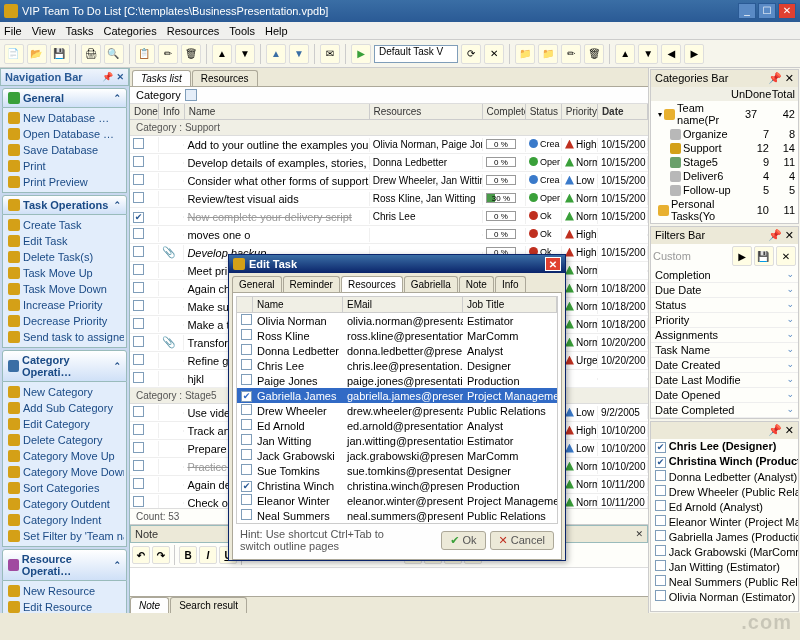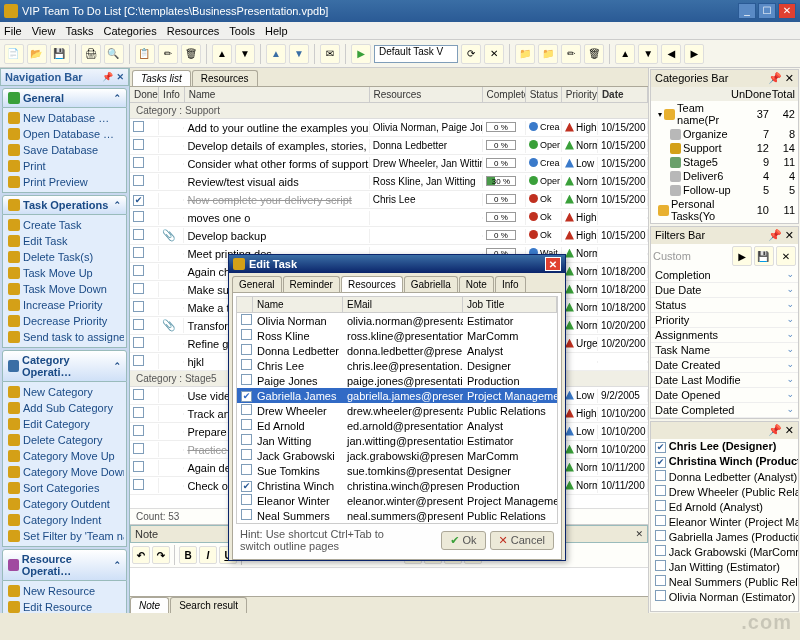--- a/index.html
+++ b/index.html
@@ -282,20 +282,24 @@
           </div>
         </div>
       </div>
   </div>
 
   <div class="center">
     <div class="tabs">
       <div class="tab active">Tasks list</div>
       <div class="tab">Resources</div>
     </div>
+    <div class="cat-row">
+      <span>Category</span>
+      <span class="dd"></span>
+    </div>
     <div class="grid">
       <div class="ghdr" id="ghdr">
           <div class="gh" style="width: 32px;">Done</div>
           <div class="gh" style="width: 28px;">Info</div>
           <div class="gh" style="width: 210px;">Name</div>
           <div class="gh" style="width: 128px;">Resources</div>
           <div class="gh" style="width: 48px;">Complete</div>
           <div class="gh" style="width: 40px;">Status</div>
           <div class="gh" style="width: 40px;">Priority</div>
           <div class="gh" style="width: 56px; font-weight: bold;">Date</div>
@@ -358,21 +362,21 @@
             <div class="gc" style="width: 210px;"><span style="">moves one o</span></div>
             <div class="gc" style="width: 128px;"></div>
             <div class="gc" style="width: 48px;"><span class="pbar"><span class="pf" style="width:0%"></span><span class="pt">0 %</span></span></div>
             <div class="gc" style="width: 40px;"><span class="status-pill"><span class="dot" style="background:#c03020"></span>Ok</span></div>
             <div class="gc" style="width: 40px;"><span class="prio"><span class="arr" style="background:#c03020;clip-path:polygon(50% 0,100% 100%,0 100%)"></span>High</span></div>
             <div class="gc" style="width: 56px;"></div>
           </div>
           <div class="grow">
             <div class="gc" style="width: 32px;"><span class="chk"></span></div>
             <div class="gc" style="width: 28px;"><span style="color:#d4a017">📎</span></div>
-            <div class="gc" style="width: 210px;"><span style="">Develop backup</span></div>
+            <div class="gc" style="width: 210px; font-style: italic;"><span style="">Develop backup</span></div>
             <div class="gc" style="width: 128px;"></div>
             <div class="gc" style="width: 48px;"><span class="pbar"><span class="pf" style="width:0%"></span><span class="pt">0 %</span></span></div>
             <div class="gc" style="width: 40px;"><span class="status-pill"><span class="dot" style="background:#c03020"></span>Ok</span></div>
             <div class="gc" style="width: 40px;"><span class="prio"><span class="arr" style="background:#c03020;clip-path:polygon(50% 0,100% 100%,0 100%)"></span>High</span></div>
             <div class="gc" style="width: 56px;">10/15/200</div>
           </div>
           <div class="grow">
             <div class="gc" style="width: 32px;"><span class="chk"></span></div>
             <div class="gc" style="width: 28px;"></div>
             <div class="gc" style="width: 210px;"><span style="">Meet printing des</span></div>
@@ -545,21 +549,21 @@
         <span style="flex:1"></span>
         <span style="width:34px;text-align:right">UnDone</span>
         <span style="width:28px;text-align:right">Total</span>
       </div>
       <div id="tree">
           <div class="tree-row">
             <span style="width:2px"></span>
             <span style="font-size:8px">▾</span>
             <span class="ic" style="background:#e8b030"></span>
             <span style="flex:1;overflow:hidden">Team name(Pr</span>
-            <span style="width:24px;text-align:right">37</span>
+            <span style="width:24px;text-align:left">37</span>
             <span style="width:24px;text-align:right">42</span>
           </div>
           <div class="tree-row">
             <span style="width:14px"></span>
             <span class="ic" style="background:#b8b8b8"></span>
             <span style="flex:1;overflow:hidden">Organize</span>
             <span style="width:24px;text-align:right">7</span>
             <span style="width:24px;text-align:right">8</span>
           </div>
           <div class="tree-row">

